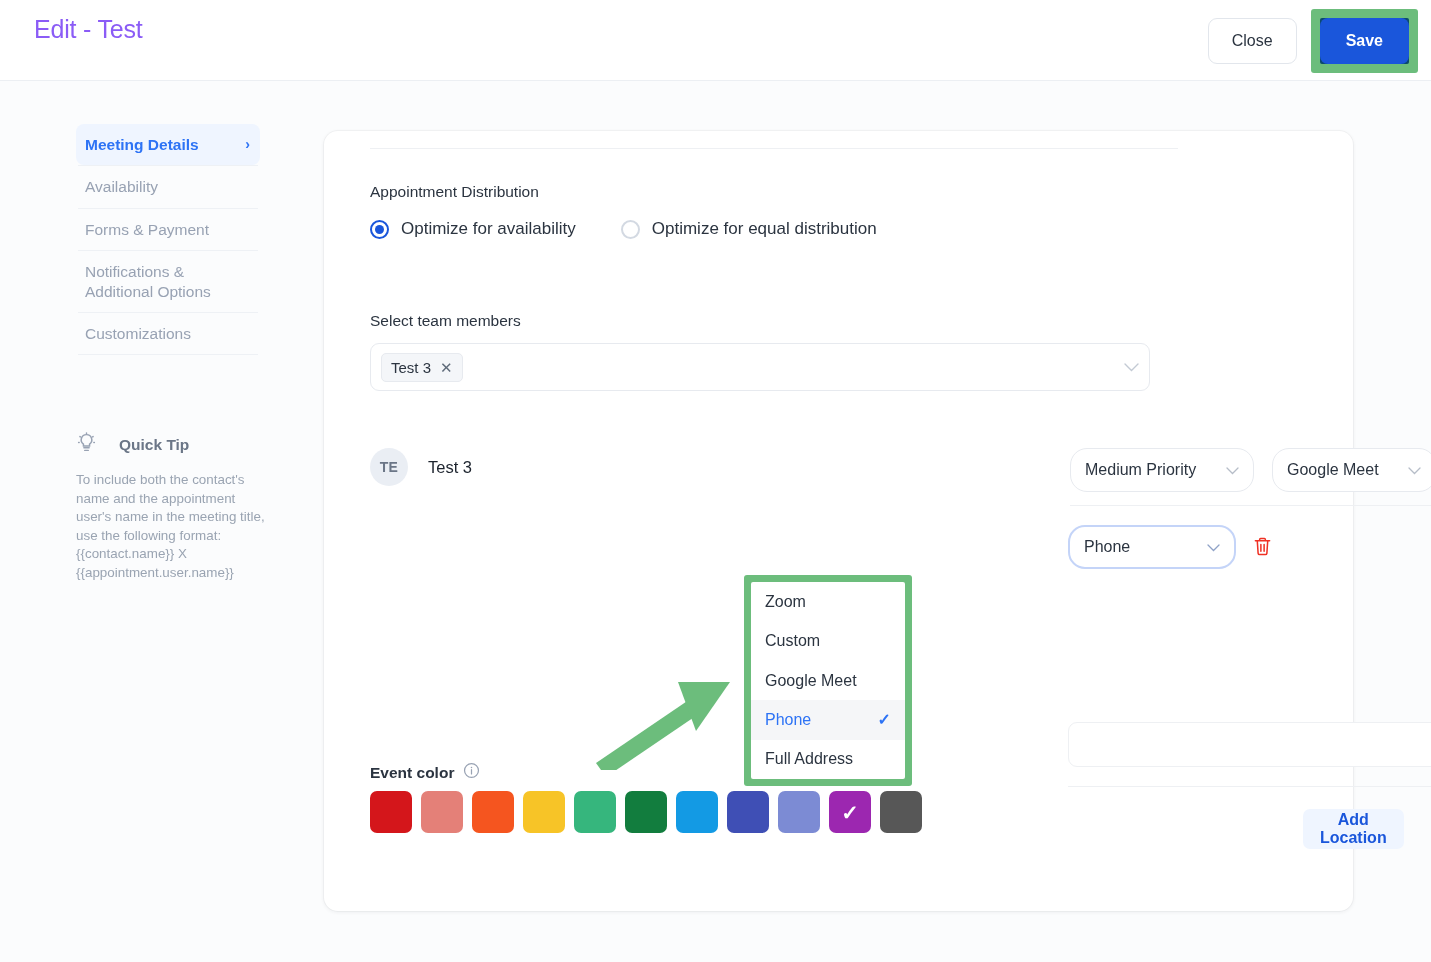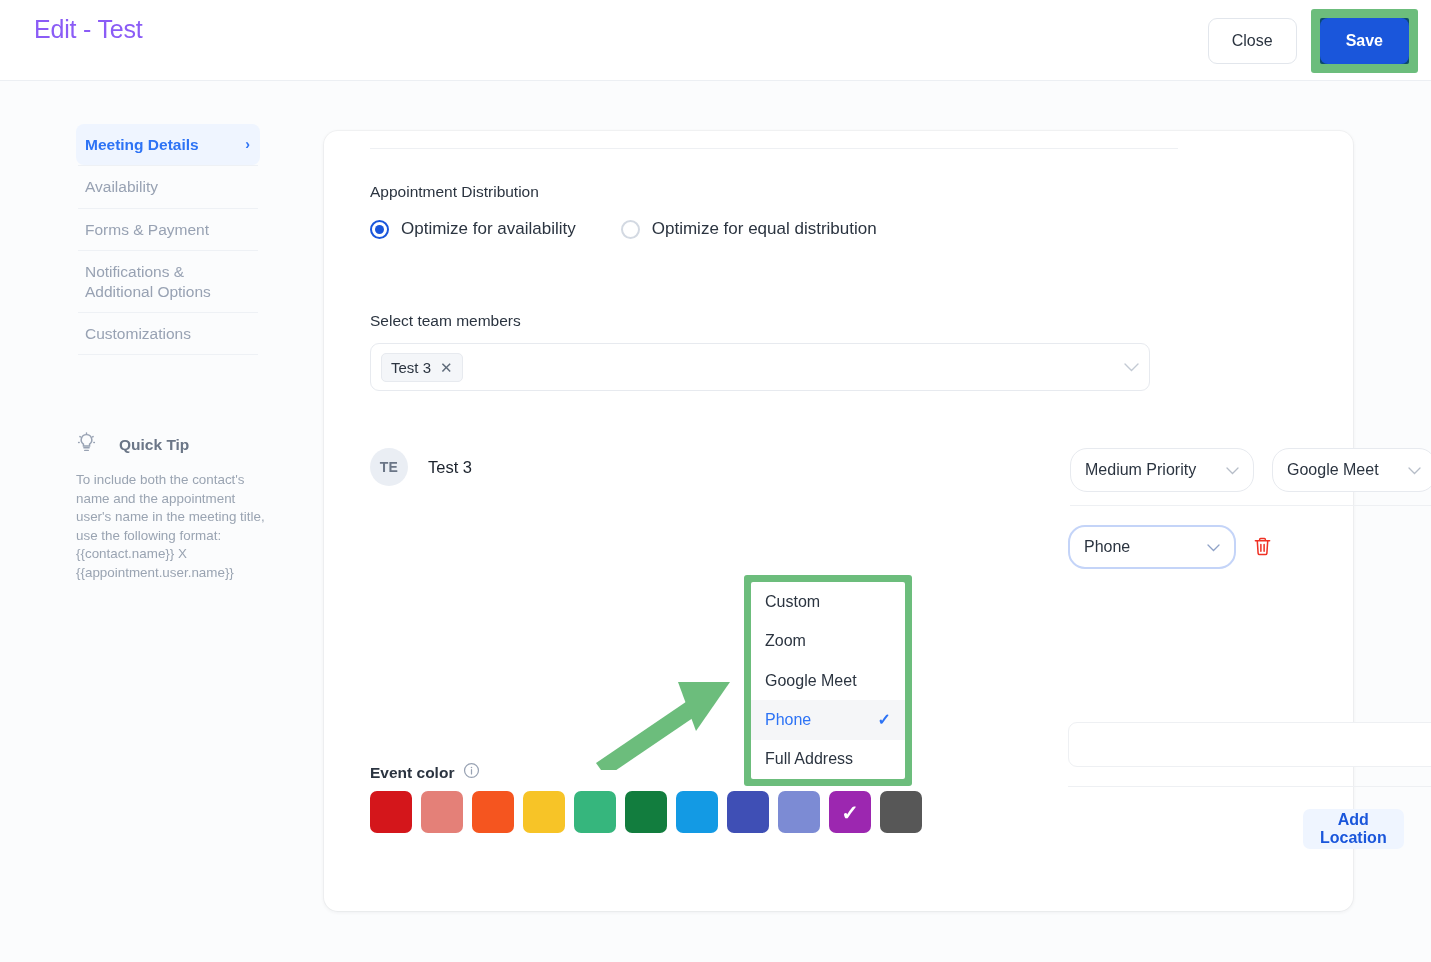--- a/index.html
+++ b/index.html
@@ -325,24 +325,24 @@
         <div class="swatch" style="background: rgb(156, 39, 176);">
           <span class="swatch-check">✓</span>
         </div>
         <div class="swatch" style="background: rgb(87, 87, 87);"></div>
       </div>
   </div>
 
   <div class="dd-highlight">
     <div class="dd-menu">
       <div class="dd-item">
+        <span>Zoom</span>
+      </div>
+      <div class="dd-item">
         <span>Custom</span>
-      </div>
-      <div class="dd-item">
-        <span>Zoom</span>
       </div>
       <div class="dd-item">
         <span>Google Meet</span>
       </div>
       <div class="dd-item selected">
         <span>Phone</span>
         <span class="dd-check">✓</span>
       </div>
       <div class="dd-item">
         <span>Full Address</span>

